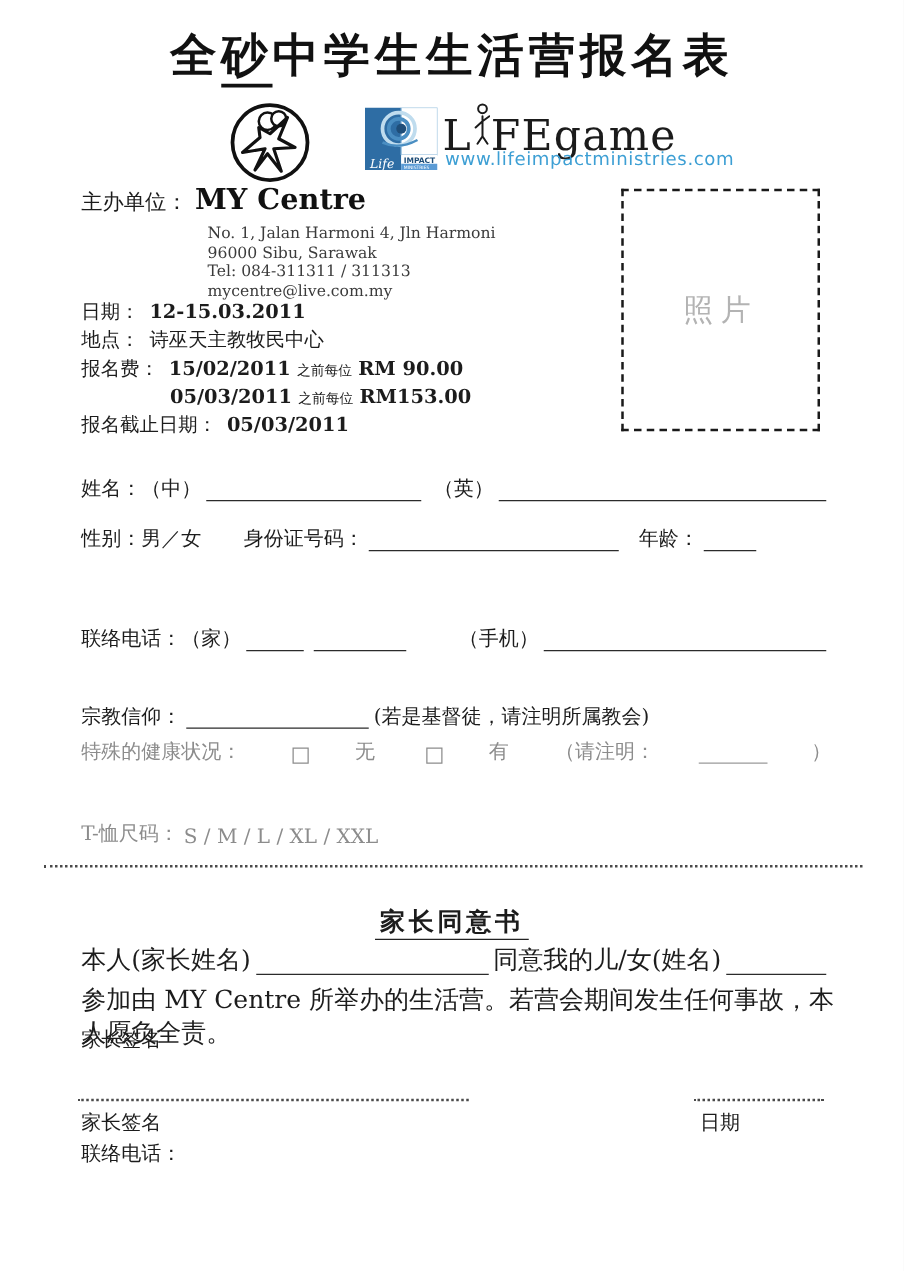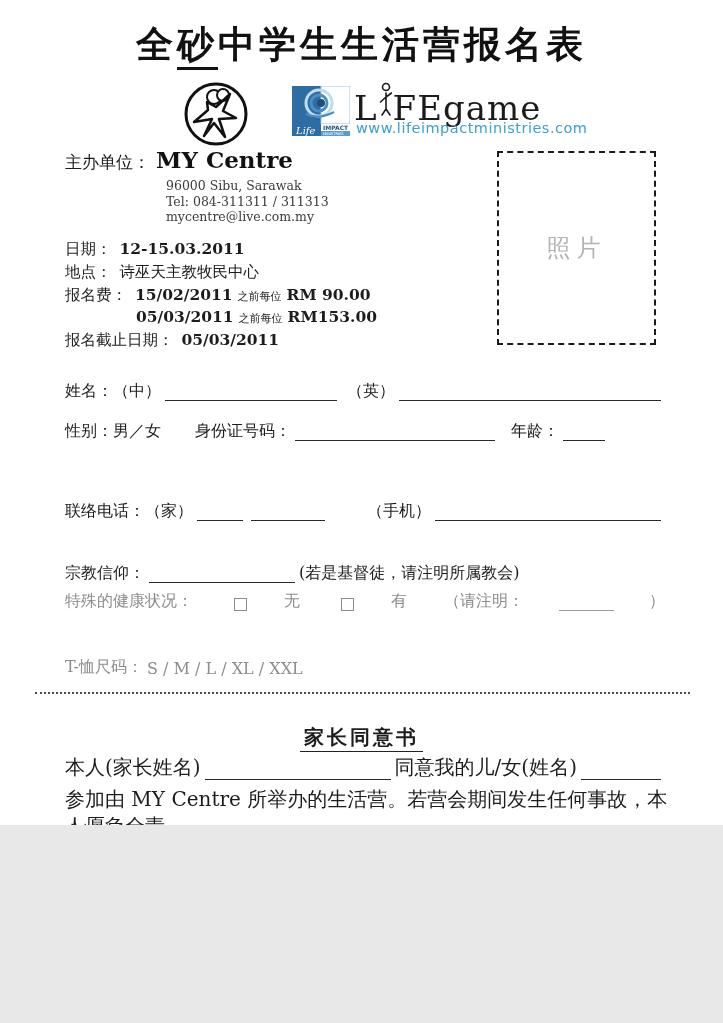--- a/index.html
+++ b/index.html
@@ -1,18 +1,18 @@
 <!DOCTYPE html>
 <html><head>
 <meta charset="utf-8">
 <style>
   * { margin:0; padding:0; box-sizing:border-box; }
   body { background:#e8e8e8; font-family:"DejaVu Serif", serif; }
   .page {
-    position:relative; width:723px; height:825px; margin:0 auto;
+    position:relative; width:723px; height:1023px; margin:0 auto;
     background:#ffffff; color:#1c1c1c; overflow:hidden;
   }
   .abs { position:absolute; }
 
   
   .title {
     top:20px; left:0; width:100%; text-align:center;
     font-size:37px; font-weight:bold; letter-spacing:4px; color:#111;
   }
   .title .u { border-bottom:3px solid #111; padding-bottom:1px; }
@@ -110,20 +110,21 @@
     </span>
     <span>FEgame</span>
   </div>
   <div class="abs org-row" style="left:65px; top:146px;">
     <span class="org-label">主办单位：</span>
     <span class="org-name">MY Centre</span>
   </div>
 
   <div class="abs lifegame-url" style="left:356px; top:120px;">www.lifeimpactministries.com</div>
   <div class="abs addr" style="left:166px; top:178px;">
+    <div>No. 1, Jalan Harmoni 4, Jln Harmoni</div>
     <div>96000 Sibu, Sarawak</div>
     <div>Tel: 084-311311 / 311313</div>
     <div>mycentre@live.com.my</div>
   </div>
 
   <div class="abs info-line" style="left:65px; top:239px;">
     <span>日期：</span>
     <span class="val">12-15.03.2011</span>
   </div>
   <div class="abs info-line" style="left:65px; top:262px;">

